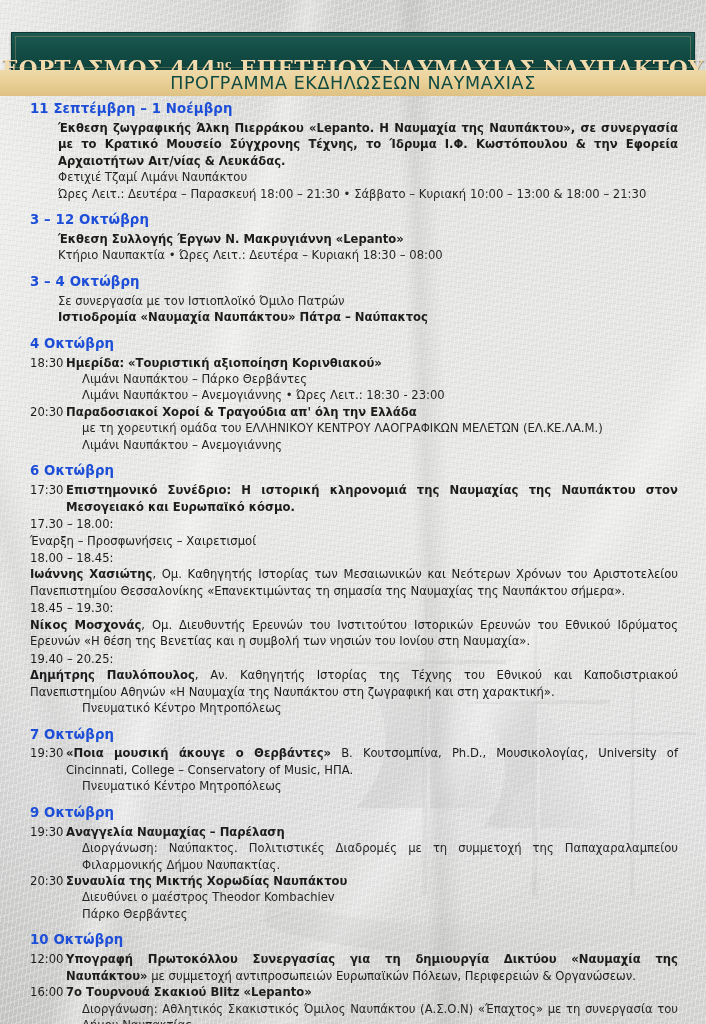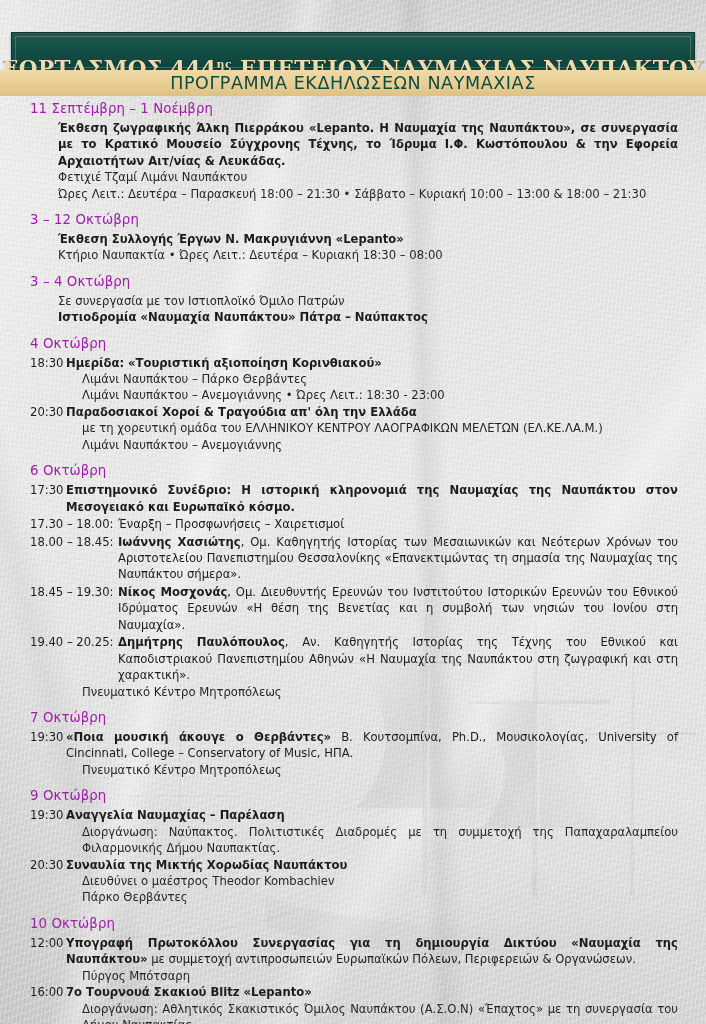--- a/index.html
+++ b/index.html
@@ -130,22 +130,22 @@
     font-size: 11.6px;
     line-height: 1.42;
   }
   .day {
     margin-top: 9px;
   }
   .day:first-child { margin-top: 0; }
 
   .day-head {
     font-size: 13.3px;
-    font-weight: normal;
-    color: #a21caf;
+    font-weight: bold;
+    color: #1d4ed8;
     letter-spacing: .1px;
     margin-bottom: 1px;
   }
 
   
   .timed {
     display: flex;
     align-items: flex-start;
   }
   .timed .time {
@@ -160,20 +160,21 @@
   .lvl2 { margin-left: 52px; }
 
   .b { font-weight: bold; }
   .sub { color: #262626; }
 
   
   .talk {
     display: flex;
     align-items: flex-start;
     margin-top: 1px;
+    flex-direction: column;
   }
   .talk .tcol {
     flex: 0 0 auto;
     width: 88px;
   }
   .talk .tbody {
     flex: 1 1 auto;
     text-align: justify;
     text-justify: inter-word;
   }
@@ -348,21 +349,20 @@
       <div class="lvl2 sub">Πάρκο Θερβάντες</div>
     </div>
 
     <div class="day">
       <div class="day-head">10 Οκτώβρη</div>
 
       <div class="timed">
         <div class="time">12:00</div>
         <div class="body just"><span class="b">Υπογραφή Πρωτοκόλλου Συνεργασίας για τη δημιουργία Δικτύου «Ναυμαχία της Ναυπάκτου»</span><span> με συμμετοχή αντιπροσωπειών Ευρωπαϊκών Πόλεων, Περιφερειών &amp; Οργανώσεων.</span></div>
       </div>
-      <div class="lvl2 sub">Πύργος Μπότσαρη</div>
 
       <div class="timed">
         <div class="time">16:00</div>
         <div class="body b">7ο Τουρνουά Σκακιού Blitz «Lepanto»</div>
       </div>
       <div class="lvl2 sub just">Διοργάνωση: Αθλητικός Σκακιστικός Όμιλος Ναυπάκτου (Α.Σ.Ο.Ν) «Έπαχτος» με τη συνεργασία του Δήμου Ναυπακτίας.</div>
 
     </div>
 
   </div>

